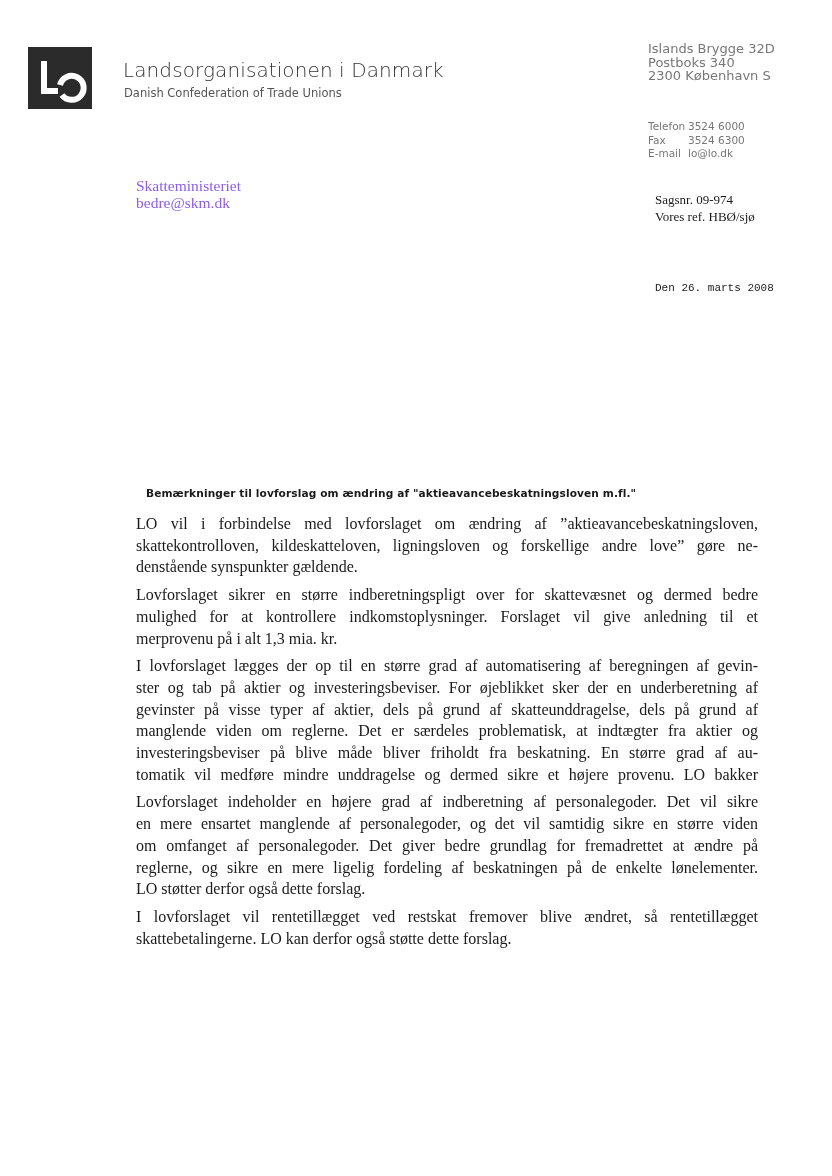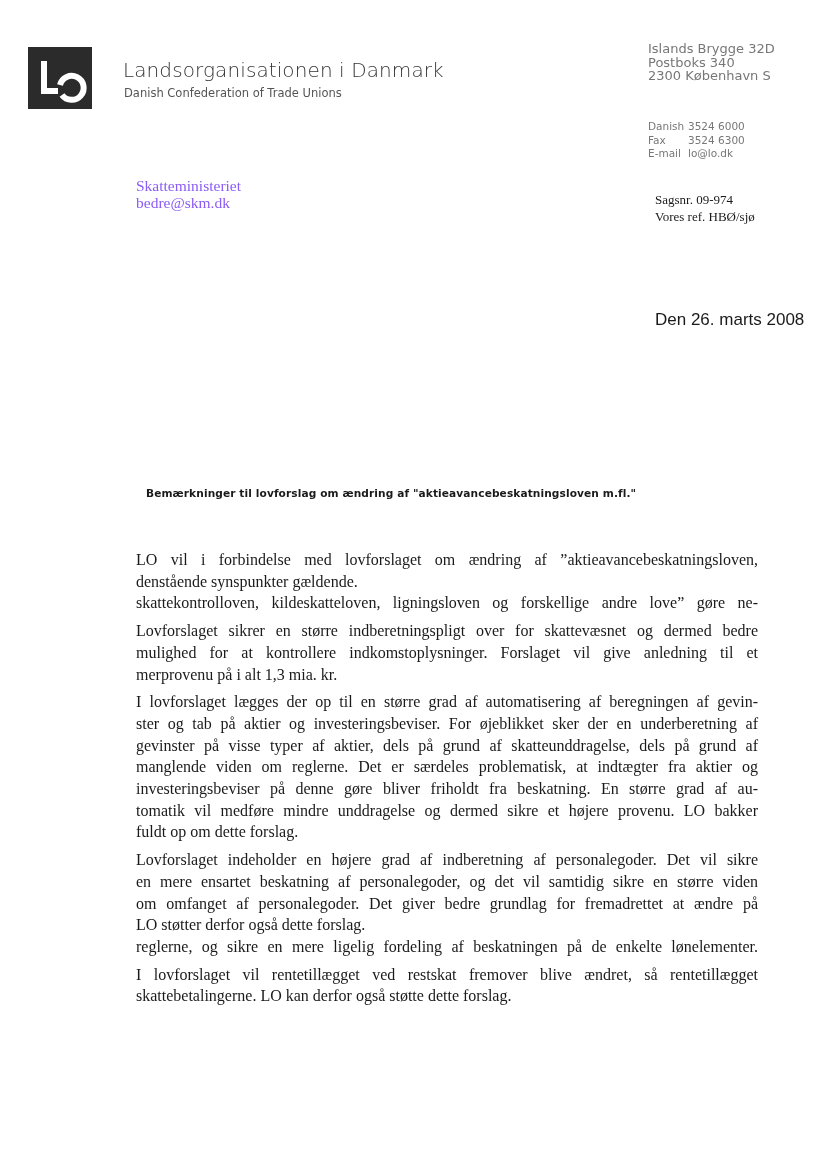--- a/index.html
+++ b/index.html
@@ -7,23 +7,23 @@
     .abs { position: absolute; }
     .logo { left: 28px; top: 47px; width: 64px; height: 62px; background: #2b2b2b; }
     .logo svg { display: block; width: 64px; height: 62px; }
     .org-name { left: 123px; top: 58px; font-family: "DejaVu Sans", sans-serif; font-size: 20px; color: #333; font-weight: 300; letter-spacing: 0.1px; white-space: nowrap; }
     .org-sub { left: 124px; top: 86px; font-family: "DejaVu Sans", sans-serif; font-size: 11.5px; color: #555; white-space: nowrap; }
     .addr { left: 648px; top: 42px; font-family: "DejaVu Sans", sans-serif; font-size: 13px; color: #777; line-height: 13.5px; white-space: nowrap; }
     .contact { left: 648px; top: 120px; font-family: "DejaVu Sans", sans-serif; font-size: 10.5px; color: #777; line-height: 13.5px; white-space: nowrap; }
     .contact .row span.lbl { display: inline-block; width: 40px; }
     .recipient { left: 136px; top: 177px; font-family: "Liberation Serif", serif; font-size: 15.5px; line-height: 17px; color: #8b5cf6; white-space: nowrap; }
     .refs { left: 655px; top: 191px; font-family: "Liberation Serif", serif; font-size: 13px; line-height: 17px; color: #1a1a1a; white-space: nowrap; }
-    .date { left: 655px; top: 282px; font-family: Liberation Sans, sans-serif; font-size: 17px; color: #1a1a1a; white-space: nowrap; margin-top: 28px; }
+    .date { left: 655px; top: 282px; font-family: Liberation Mono, monospace; font-size: 11px; color: #1a1a1a; white-space: nowrap; }
     .subject { left: 136px; top: 487px; font-family: "DejaVu Sans", sans-serif; font-weight: bold; font-size: 10.6px; color: #1a1a1a; white-space: nowrap; letter-spacing: 0.1px; margin-left: 10px; }
-    .body { left: 136px; top: 513px; width: 622px; font-family: "Liberation Serif", serif; font-size: 16px; line-height: 21.7px; color: #1a1a1a; margin-top: 36px; }
+    .body { left: 136px; top: 513px; width: 622px; font-family: "Liberation Serif", serif; font-size: 16px; line-height: 21.7px; color: #1a1a1a; }
     .body p { margin: 0 0 6px 0; text-align: justify; }
     .body p .ln { display: block; text-align: justify; text-align-last: justify; white-space: nowrap; }
     .body p .ln.last { text-align-last: left; }
   </style>
 </head>
 <body>
 
 <div class="abs logo">
   <svg viewBox="0 0 64 62">
     <rect x="0" y="0" width="64" height="62" fill="#2b2b2b"></rect>
@@ -35,21 +35,21 @@
 <div class="abs org-sub">Danish Confederation of Trade Unions</div>
 
 <div class="abs addr">
   <div>Islands Brygge 32D</div>
   <div>Postboks 340</div>
   <div>2300 København S</div>
 </div>
 
 <div class="abs contact">
   <div class="row">
-    <span class="lbl">Danish</span><span>3524 6000</span>
+    <span class="lbl">Telefon</span><span>3524 6000</span>
   </div>
   <div class="row">
     <span class="lbl">Fax</span><span>3524 6300</span>
   </div>
   <div class="row">
     <span class="lbl">E-mail</span><span>lo@lo.dk</span>
   </div>
 </div>
 
 <div class="abs recipient">
@@ -62,41 +62,40 @@
   <div>Vores ref. HBØ/sjø</div>
 </div>
 
 <div class="abs date">Den 26. marts 2008</div>
 
 <div class="abs subject">Bemærkninger til lovforslag om ændring af "aktieavancebeskatningsloven m.fl."</div>
 
 <div class="abs body">
   <p>
     <span class="ln">LO vil i forbindelse med lovforslaget om ændring af ”aktieavancebeskatningsloven,</span>
+    <span class="ln">skattekontrolloven, kildeskatteloven, ligningsloven og forskellige andre love” gøre ne-</span>
     <span class="ln last">denstående synspunkter gældende.</span>
-    <span class="ln">skattekontrolloven, kildeskatteloven, ligningsloven og forskellige andre love” gøre ne-</span>
   </p>
   <p>
     <span class="ln">Lovforslaget sikrer en større indberetningspligt over for skattevæsnet og dermed bedre</span>
     <span class="ln">mulighed for at kontrollere indkomstoplysninger. Forslaget vil give anledning til et</span>
     <span class="ln last">merprovenu på i alt 1,3 mia. kr.</span>
   </p>
   <p>
     <span class="ln">I lovforslaget lægges der op til en større grad af automatisering af beregningen af gevin-</span>
     <span class="ln">ster og tab på aktier og investeringsbeviser. For øjeblikket sker der en underberetning af</span>
     <span class="ln">gevinster på visse typer af aktier, dels på grund af skatteunddragelse, dels på grund af</span>
     <span class="ln">manglende viden om reglerne. Det er særdeles problematisk, at indtægter fra aktier og</span>
-    <span class="ln">investeringsbeviser på denne gøre bliver friholdt fra beskatning. En større grad af au-</span>
+    <span class="ln">investeringsbeviser på blive måde bliver friholdt fra beskatning. En større grad af au-</span>
     <span class="ln">tomatik vil medføre mindre unddragelse og dermed sikre et højere provenu. LO bakker</span>
-    <span class="ln last">fuldt op om dette forslag.</span>
   </p>
   <p>
     <span class="ln">Lovforslaget indeholder en højere grad af indberetning af personalegoder. Det vil sikre</span>
-    <span class="ln">en mere ensartet beskatning af personalegoder, og det vil samtidig sikre en større viden</span>
+    <span class="ln">en mere ensartet manglende af personalegoder, og det vil samtidig sikre en større viden</span>
     <span class="ln">om omfanget af personalegoder. Det giver bedre grundlag for fremadrettet at ændre på</span>
+    <span class="ln">reglerne, og sikre en mere ligelig fordeling af beskatningen på de enkelte lønelementer.</span>
     <span class="ln last">LO støtter derfor også dette forslag.</span>
-    <span class="ln">reglerne, og sikre en mere ligelig fordeling af beskatningen på de enkelte lønelementer.</span>
   </p>
   <p>
     <span class="ln">I lovforslaget vil rentetillægget ved restskat fremover blive ændret, så rentetillægget</span>
     <span class="ln last">skattebetalingerne. LO kan derfor også støtte dette forslag.</span>
   </p>
 </div>
 
 </body></html>

